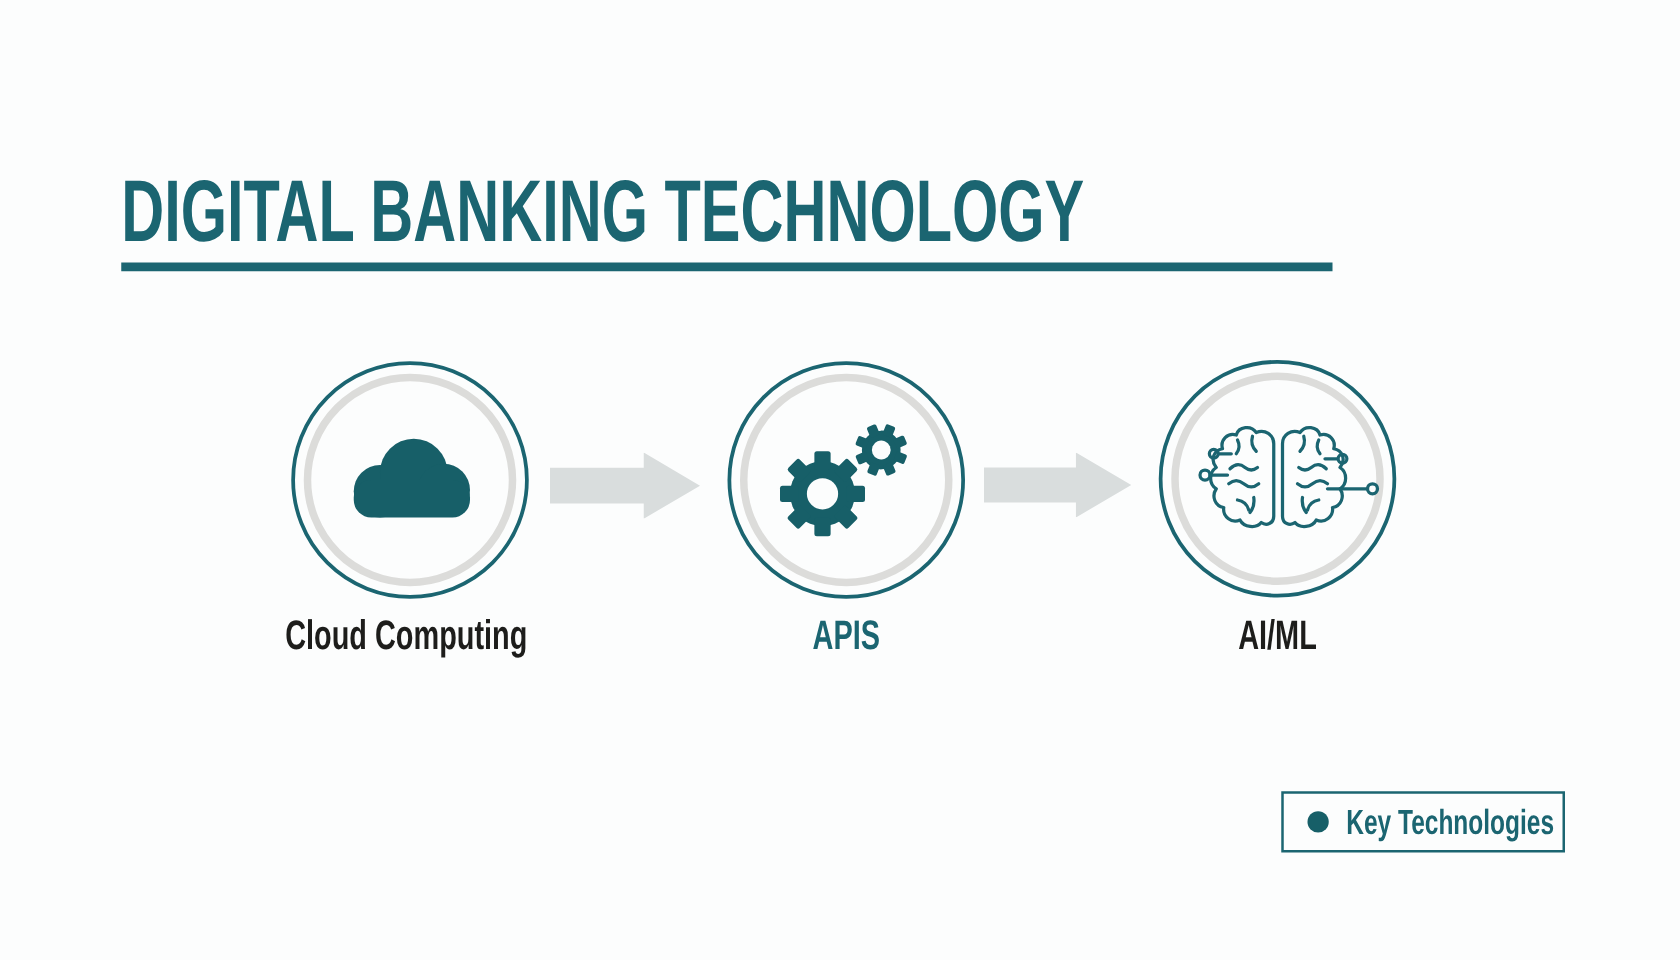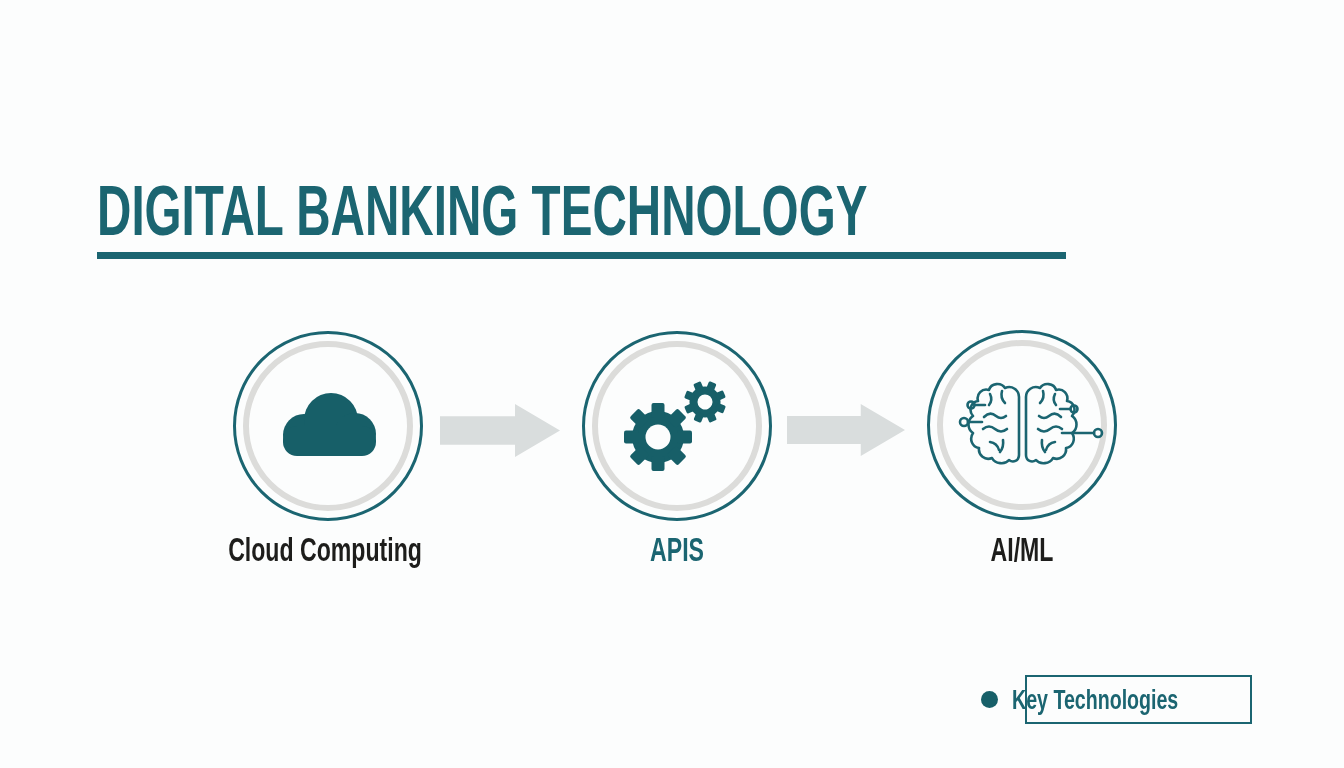--- a/index.html
+++ b/index.html
@@ -3,21 +3,21 @@
 <meta charset="utf-8">
 <style>
   html, body { margin: 0; padding: 0; }
   body {
     width: 1344px; height: 768px;
     background: #FCFDFD;
     font-family: "Liberation Sans", sans-serif;
     position: relative;
     overflow: hidden;
   }
-  .canvas { position: absolute; inset: 0; margin-top: 42px; }
+  .canvas { position: absolute; inset: 0; }
 
   
   .title {
     position: absolute;
     left: 97px; top: 134px;
     margin: 0;
     font-size: 70px;
     font-weight: bold;
     line-height: 1;
     letter-spacing: 0px;
@@ -84,21 +84,20 @@
   .legend {
     position: absolute;
     left: 1025px; top: 633px;
     width: 227px; height: 49px;
     border: 2px solid #1B6571;
     box-sizing: border-box;
     background: #FCFDFD;
     display: flex;
     align-items: center;
     padding-left: 19px;
-    justify-content: flex-end;
   }
   .legend .dot {
     width: 17px; height: 17px;
     border-radius: 50%;
     background: #175F68;
     flex: 0 0 auto;
   }
   .legend .legend-text {
     margin-left: 14px;
     font-size: 28px;

